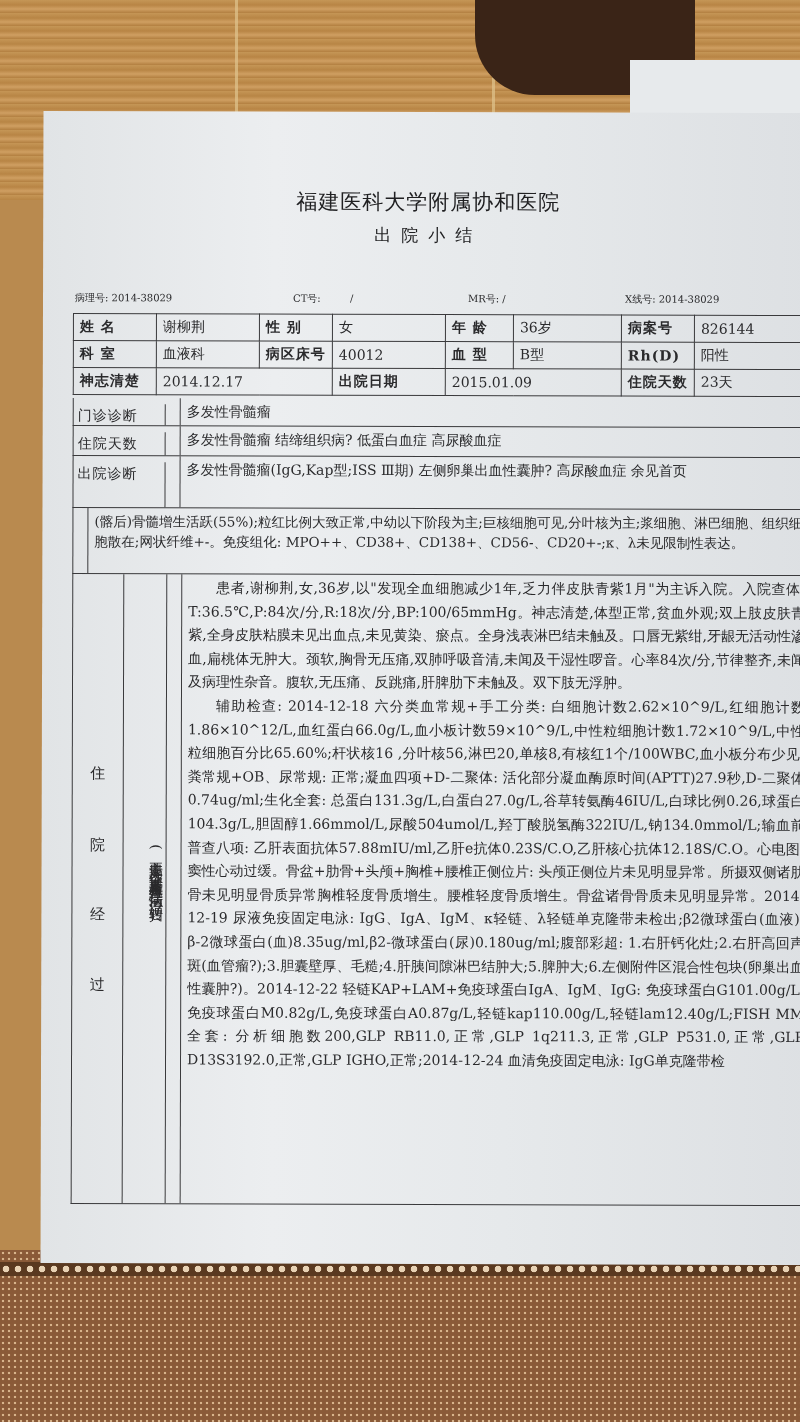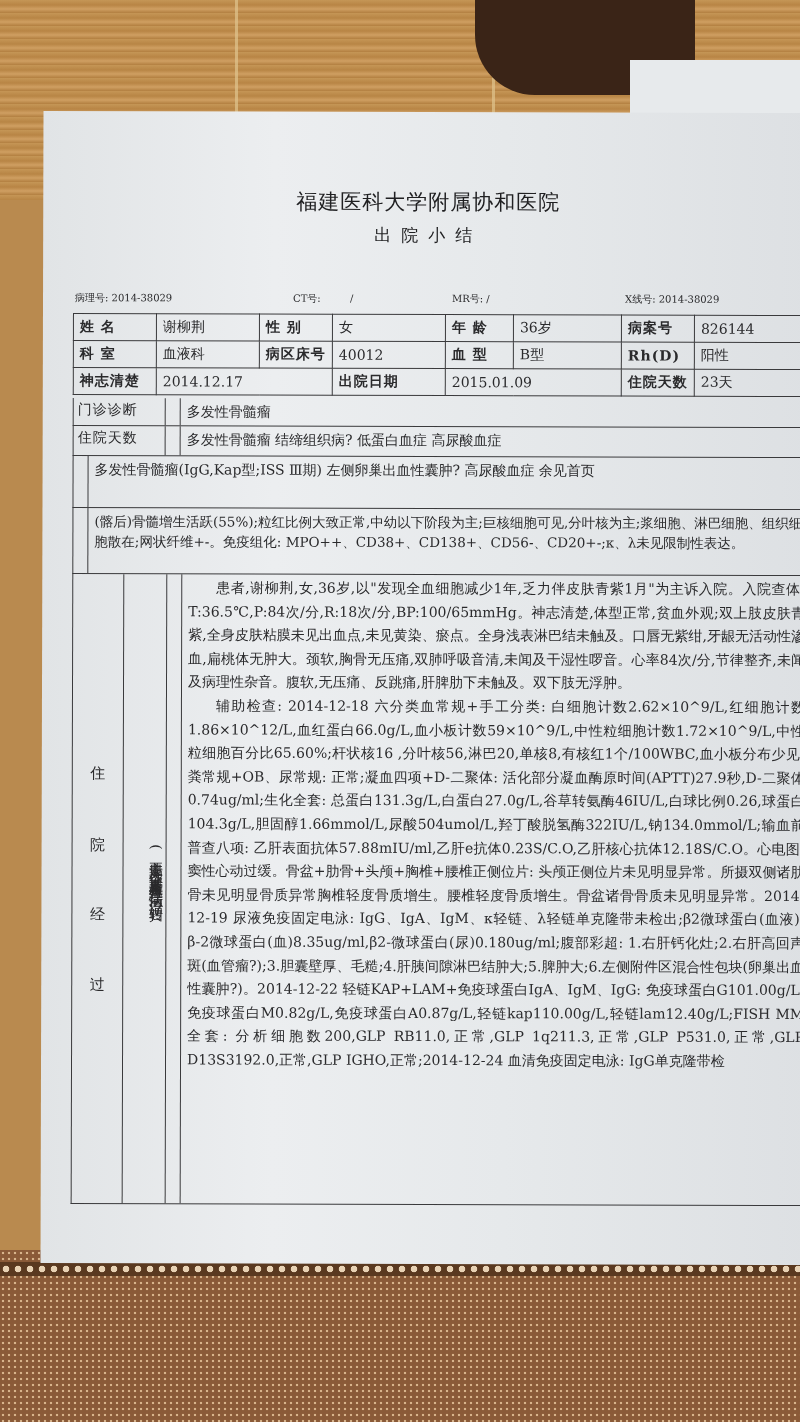--- a/index.html
+++ b/index.html
@@ -48,21 +48,21 @@
   table.info td {
     border:1.5px solid #3a3a3c; height:26px; padding:0 6px; white-space:nowrap;
   }
   table.info td.lbl { letter-spacing:1px;font-weight:bold; }
   table.info td.val { text-align:left; }
   .dx {
     position:absolute; left:30px; width:740px; font-size:14px;
     border:1.5px solid #3a3a3c; border-top:none; box-sizing:border-box;
     display:flex;
   }
-  .dx .dlbl { width:92px; border-right:1.5px solid #3a3a3c; padding:3px 4px; box-sizing:border-box; letter-spacing:1px; }
+  .dx .dlbl { width:92px; border-right:1.5px solid #3a3a3c; padding:3px 4px; box-sizing:border-box; letter-spacing:1px;margin-top:6px; }
   .dx .dgap { width:14px; border-right:1.5px solid #3a3a3c; }
   .dx .dval { flex:1; padding:3px 6px; line-height:21px; }
   .course {
     position:absolute; left:30px; top:463px; width:740px; height:630px;
     border:1.5px solid #3a3a3c; border-top:none; box-sizing:border-box; display:flex;
   }
   .course .c1 { width:50px; border-right:1.5px solid #3a3a3c; position:relative; }
   .course .c2 { width:42px; border-right:1.5px solid #3a3a3c; position:relative; }
   .course .c3 { width:14px; border-right:1.5px solid #3a3a3c; }
   .course .c4 { flex:1; padding:2px 6px; font-size:14px; line-height:23.6px; text-align:justify; }
@@ -86,21 +86,21 @@
   <div class="title t2">出院小结</div>
 
   <div class="meta" style="left:32px">
     <span>病理号:</span>
     <span>2014-38029</span>
   </div>
   <div class="meta" style="left:250px">
     <span>CT号:</span>
     <span style="margin-left:26px">/</span>
   </div>
-  <div class="meta" style="left:409px">
+  <div class="meta" style="left:425px">
     <span>MR号:</span>
     <span>/</span>
   </div>
   <div class="meta" style="left:582px">
     <span>X线号:</span>
     <span>2014-38029</span>
   </div>
 
   <table class="info">
     <tbody>
@@ -139,20 +139,21 @@
     <div class="dlbl">门诊诊断</div>
     <div class="dgap"></div>
     <div class="dval">多发性骨髓瘤</div>
   </div>
   <div class="dx" style="top:315px; height:30px">
     <div class="dlbl">住院天数</div>
     <div class="dgap"></div>
     <div class="dval">多发性骨髓瘤 结缔组织病? 低蛋白血症 高尿酸血症</div>
   </div>
   <div class="dx" style="top:345px; height:52px">
+    <div class="dlbl">出院诊断</div>
     <div class="dgap"></div>
     <div class="dval">多发性骨髓瘤(IgG,Kap型;ISS Ⅲ期)  左侧卵巢出血性囊肿?  高尿酸血症 余见首页</div>
   </div>
   <div class="dx" style="top:397px; height:66px">
     <div class="dgap"></div>
     <div class="dval" style="line-height:20px; font-size:13.5px">(髂后)骨髓增生活跃(55%);粒红比例大致正常,中幼以下阶段为主;巨核细胞可见,分叶核为主;浆细胞、淋巴细胞、组织细胞散在;网状纤维+-。免疫组化: MPO++、CD38+、CD138+、CD56-、CD20+-;κ、λ未见限制性表达。</div>
   </div>
 
   <div class="course">
     <div class="c1">

